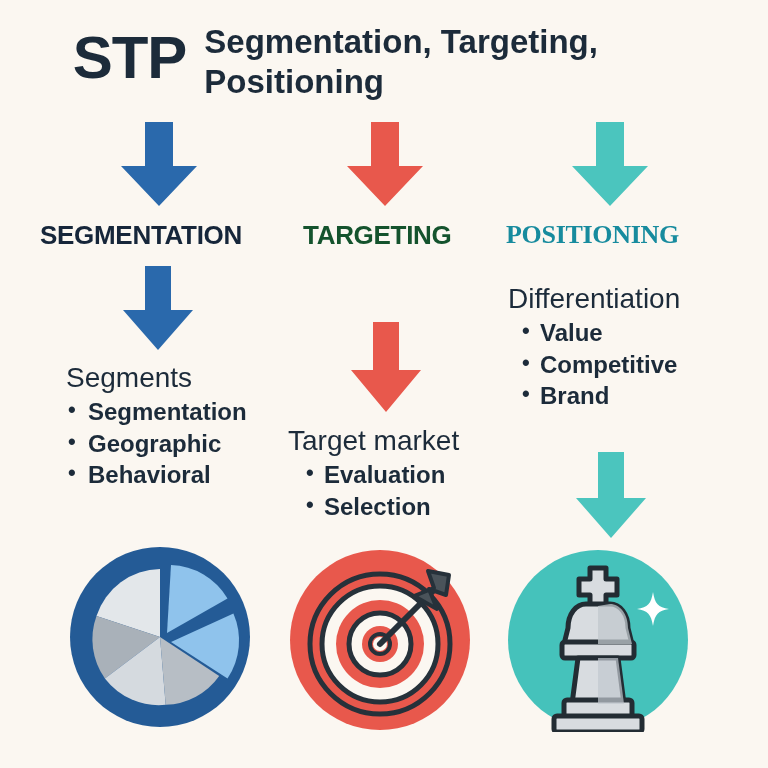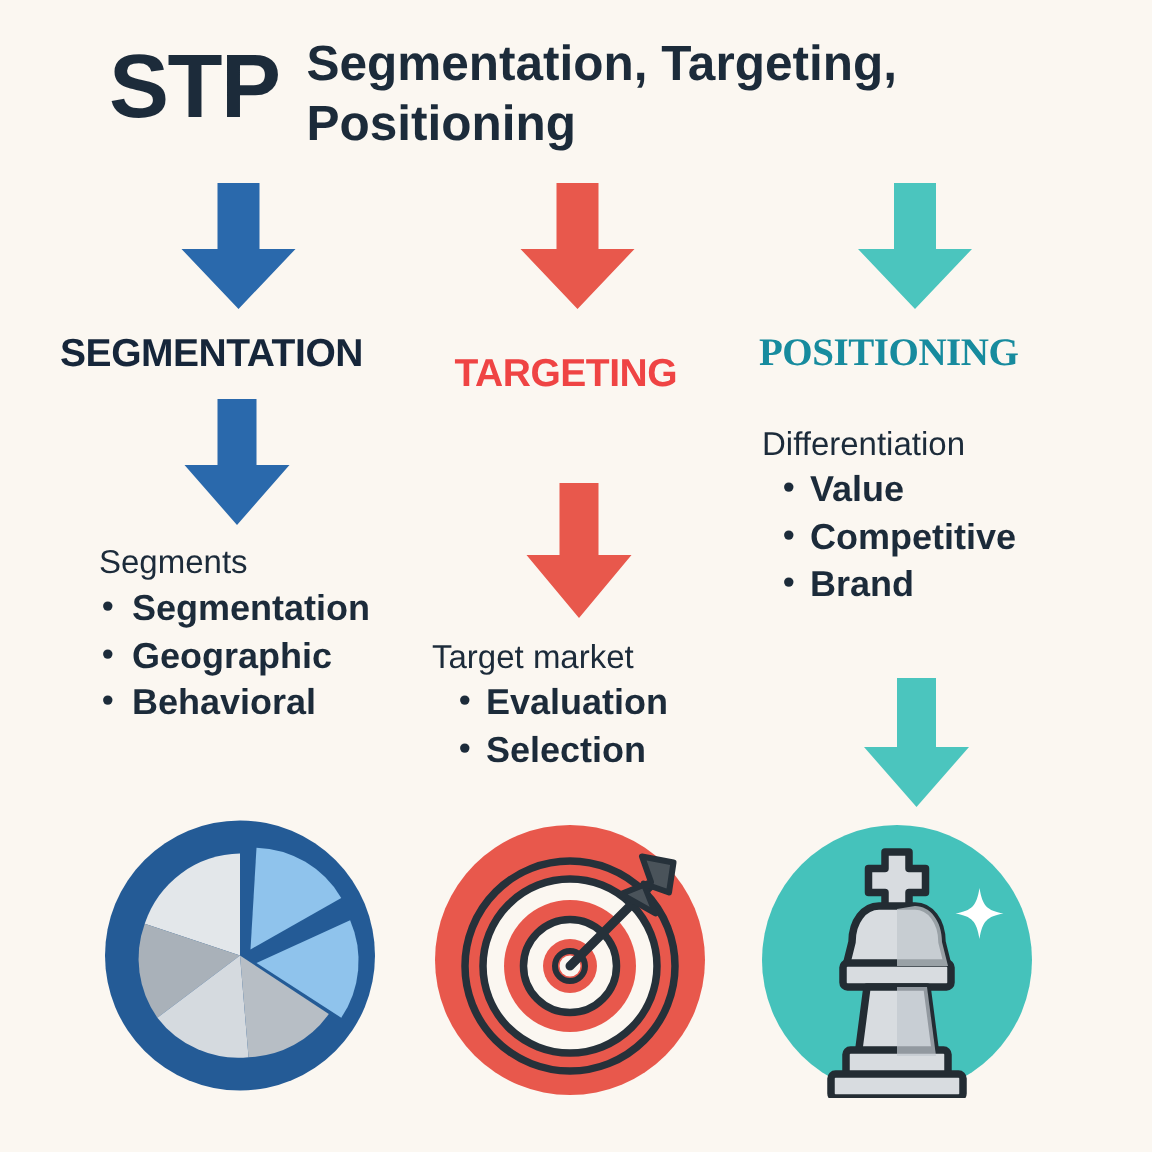--- a/index.html
+++ b/index.html
@@ -52,26 +52,26 @@
   .arrow svg { display: block; }
 
   
   .col-heading {
     font-size: 26px;
     font-weight: 700;
     letter-spacing: -0.3px;
     white-space: nowrap;
   }
   #heading-segmentation { color: #16263A; left: 40px;  top: 220px; }
-  #heading-targeting    { color: #ef4444; left: 303px; top: 233px; }
+  #heading-targeting    { color: #14532d; left: 303px; top: 220px; }
   #heading-positioning  { color: #178B9E; left: 506px; top: 220px; font-family: Liberation Serif, serif; }
 
   
   .block-title {
-    font-size: 22px;
+    font-size: 28px;
     font-weight: 400;
     color: #1C2B3A;
     white-space: nowrap;
     margin: 0 0 2px 0;
   }
   .bullets {
     list-style: none;
     margin: 0;
     padding: 0;
     font-weight: bold;

